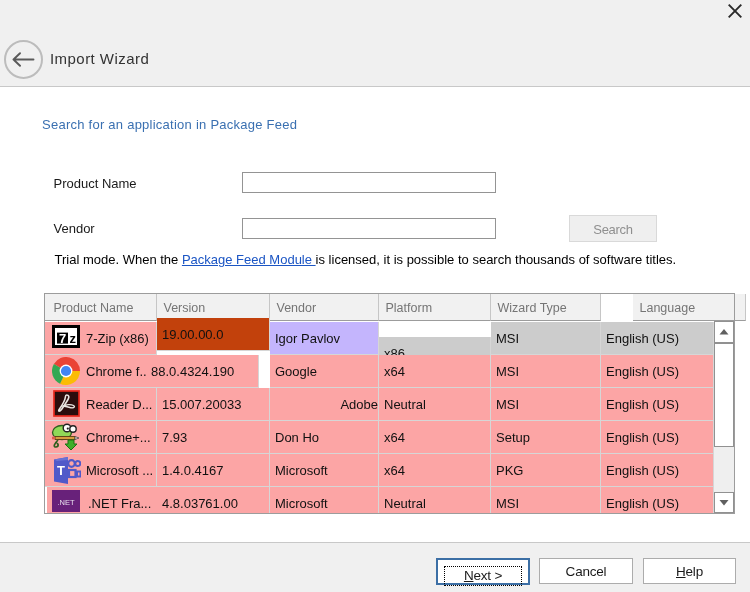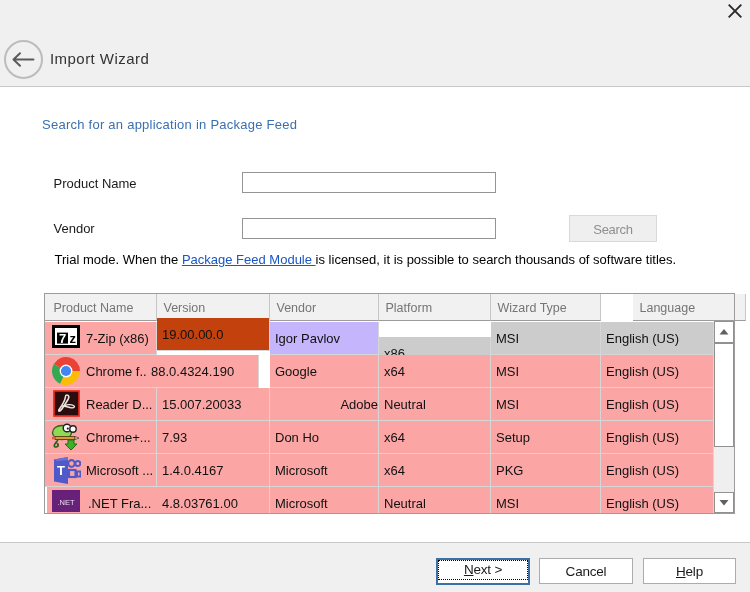--- a/index.html
+++ b/index.html
@@ -141,16 +141,16 @@
     </svg></div>
 <div class="sbtn abs" style="left:714px; top:343px; width:20px; height:104px;"></div>
 <div class="sbtn abs" style="left:714px; top:492px; width:20px; height:21px;"><svg width="18" height="19" viewBox="0 0 18 19">
       <path d="M4.5 7 L13.5 7 L9 12.5 Z" fill="#606060"></path>
     </svg></div>
 
 <div id="gridborder" class="abs" style="pointer-events:none; background:transparent;"></div>
 
 <div id="botband" class="abs"></div>
 <div class="btn abs" style="left:436px; top:557.5px; width:94px; height:27px; border:2px solid #3c6fa5;">
-    <span style="display:block; margin:0; border:1px dotted #000; line-height:18px;"><u>N</u>ext &gt;</span>
+    <span style="display:block; margin:6px; border:1px dotted #000; line-height:18px;"><u>N</u>ext &gt;</span>
   </div>
 <div class="btn abs" style="left:539px; width:94px;">Cancel</div>
 <div class="btn abs" style="left:643px; width:93px;"><u>H</u>elp</div>
 
 </body></html>

